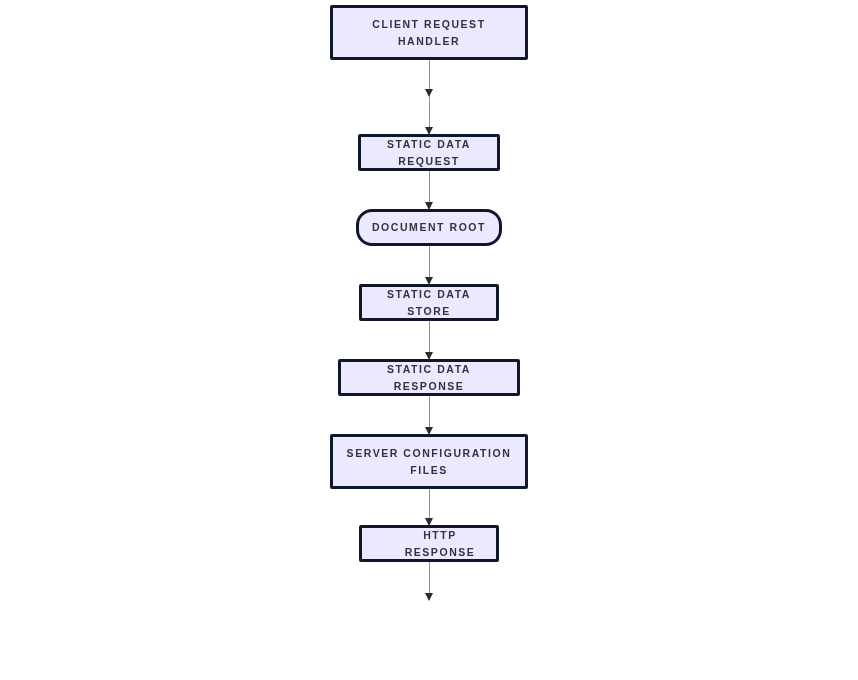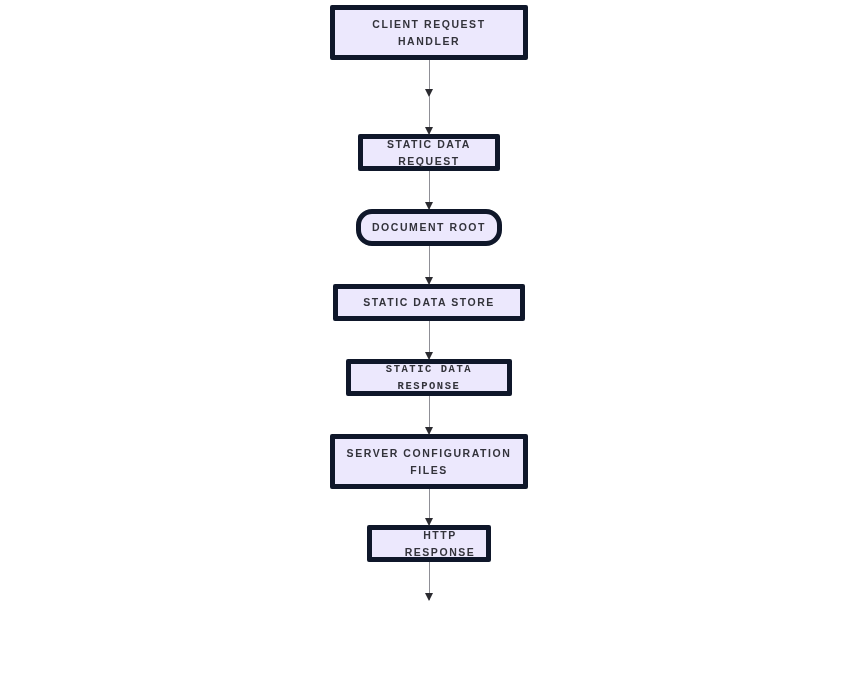--- a/index.html
+++ b/index.html
@@ -29,21 +29,21 @@
     width: 858px;
     height: 680px;
     display: flex;
     flex-direction: column;
     align-items: center;
   }
 
   .node {
     box-sizing: border-box;
     background: #ece8fd;
-    border: 5px solid #0f172a;
+    border: 3px solid #0f172a;
     border-radius: 2px;
     display: flex;
     align-items: center;
     justify-content: center;
     text-align: center;
     color: #33333b;
     font-size: 10.5px;
     font-weight: 700;
     letter-spacing: 1.55px;
     line-height: 17px;
@@ -94,40 +94,40 @@
     <div class="connector" style="height:38px;">
       <span class="arrowhead"></span>
     </div>
 
     <div class="node" style="width:146px;height:37px;border-radius:16px;">DOCUMENT ROOT</div>
 
     <div class="connector" style="height:38px;">
       <span class="arrowhead"></span>
     </div>
 
-    <div class="node" style="width:192px;height:37px;">STATIC DATA STORE</div>
+    <div class="node" style="width:140px;height:37px;">STATIC DATA STORE</div>
 
     <div class="connector" style="height:38px;">
       <span class="arrowhead"></span>
     </div>
 
-    <div class="node" style="width:166px;height:37px;font-family:Liberation Mono, monospace;">STATIC DATA RESPONSE</div>
+    <div class="node" style="width:182px;height:37px;">STATIC DATA RESPONSE</div>
 
     <div class="connector" style="height:38px;">
       <span class="arrowhead"></span>
     </div>
 
     <div class="node" style="width:198px;height:55px;">SERVER CONFIGURATION
 FILES</div>
 
     <div class="connector" style="height:36px;">
       <span class="arrowhead"></span>
     </div>
 
-    <div class="node" style="width:124px;height:37px;padding-left:32px;">HTTP RESPONSE</div>
+    <div class="node" style="width:140px;height:37px;padding-left:32px;">HTTP RESPONSE</div>
 
     <div class="connector" style="height:38px;">
       <span class="arrowhead"></span>
     </div>
 
 
   </div>
 </div>
 
 </body></html>

